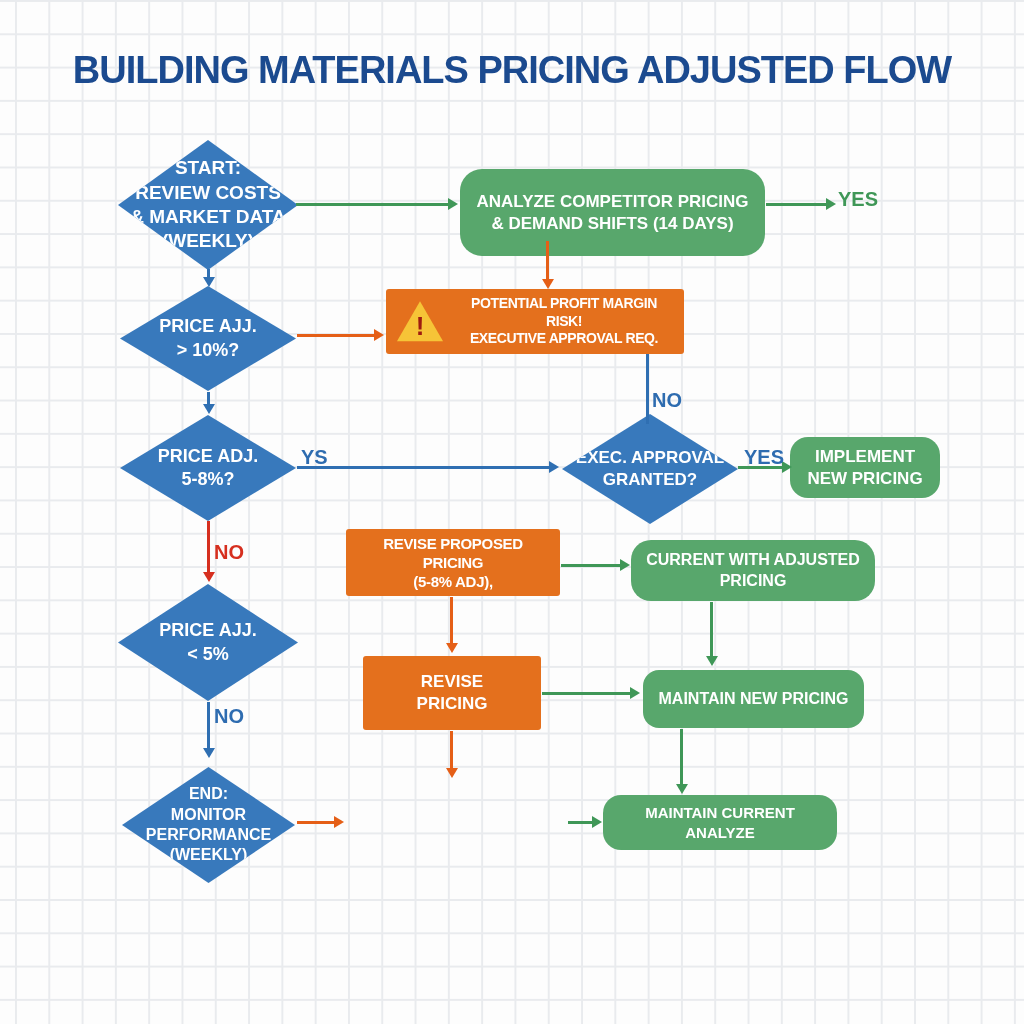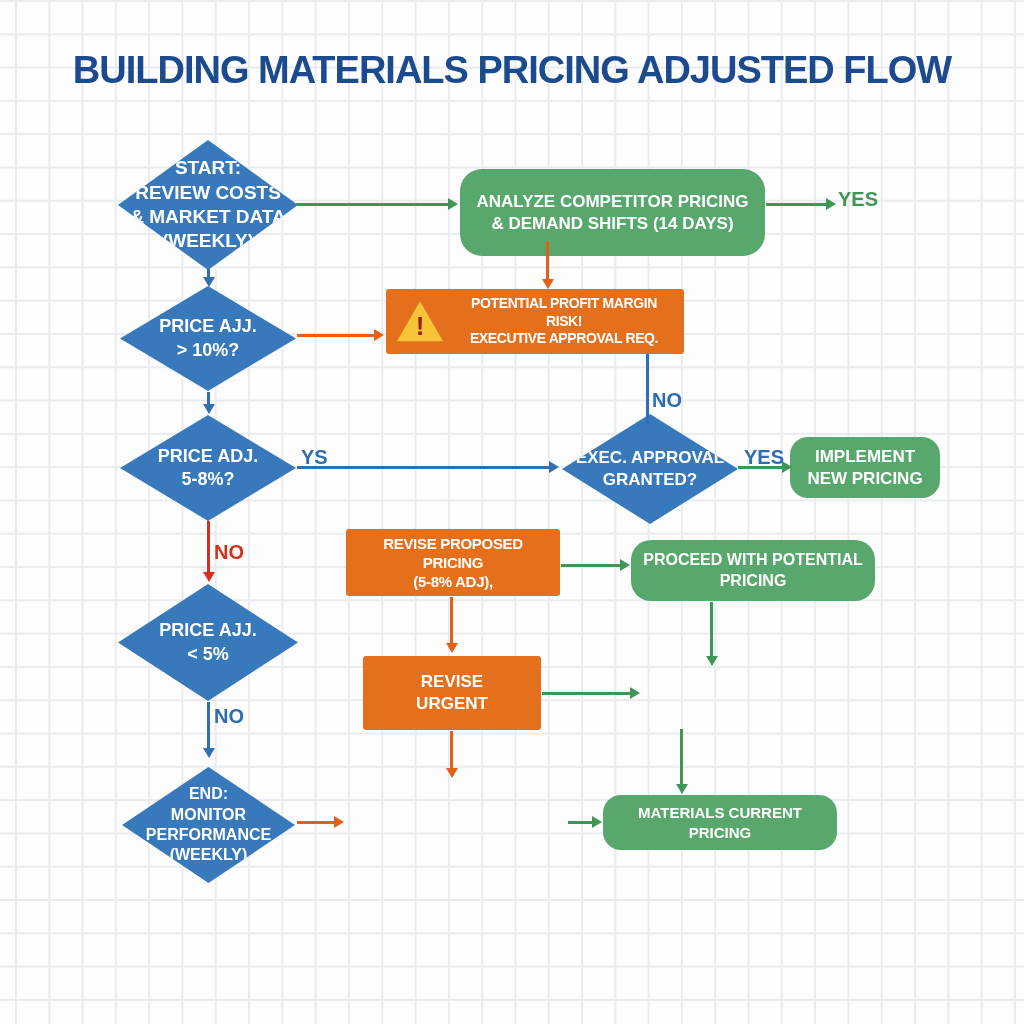--- a/index.html
+++ b/index.html
@@ -101,45 +101,48 @@
     <div class="nt">EXEC. APPROVAL
 GRANTED?</div>
   </div>
 
   <div class="node obox" style="left:346px;top:529px;width:214px;height:67px;font-size:15px;letter-spacing:-0.3px">
     <div class="nt">REVISE PROPOSED PRICING
 (5-8% ADJ),</div>
   </div>
 
   <div class="node gbox" style="left:631px;top:540px;width:244px;height:61px;font-size:16px;border-radius:20px">
-    <div class="nt">PROCEED WITH POTENTIAL
+    <div class="nt">CURRENT WITH ADJUSTED
 PRICING</div>
   </div>
 
   <div class="node diamond" style="left:118px;top:584px;width:180px;height:117px;font-size:18px">
     <div class="nt">PRICE AJJ.
 &lt; 5%</div>
   </div>
 
   <div class="node obox" style="left:363px;top:656px;width:178px;height:74px;font-size:17px">
     <div class="nt">REVISE
-URGENT</div>
-  </div>
-
+PRICING</div>
+  </div>
+
+  <div class="node gbox" style="left:643px;top:670px;width:221px;height:58px;font-size:16px;border-radius:16px">
+    <div class="nt">MAINTAIN NEW PRICING</div>
+  </div>
 
   <div class="node diamond" style="left:122px;top:767px;width:173px;height:116px;font-size:16px">
     <div class="nt">END:
 MONITOR
 PERFORMANCE
 (WEEKLY)</div>
   </div>
 
 
   <div class="node gbox" style="left:603px;top:795px;width:234px;height:55px;font-size:15px;border-radius:18px">
-    <div class="nt">MATERIALS CURRENT PRICING</div>
+    <div class="nt">MAINTAIN CURRENT ANALYZE</div>
   </div>
 
   <div class="hline c-green" style="left:296px;top:203px;width:152px"></div>
   <div class="ah right g" style="left:448px;top:198px"></div>
 
   <div class="hline c-green" style="left:766px;top:203px;width:60px"></div>
   <div class="ah right g" style="left:826px;top:198px"></div>
 
   <div class="vline c-orange" style="left:546px;top:241px;height:38px"></div>
   <div class="ah down o" style="left:542px;top:279px"></div>

